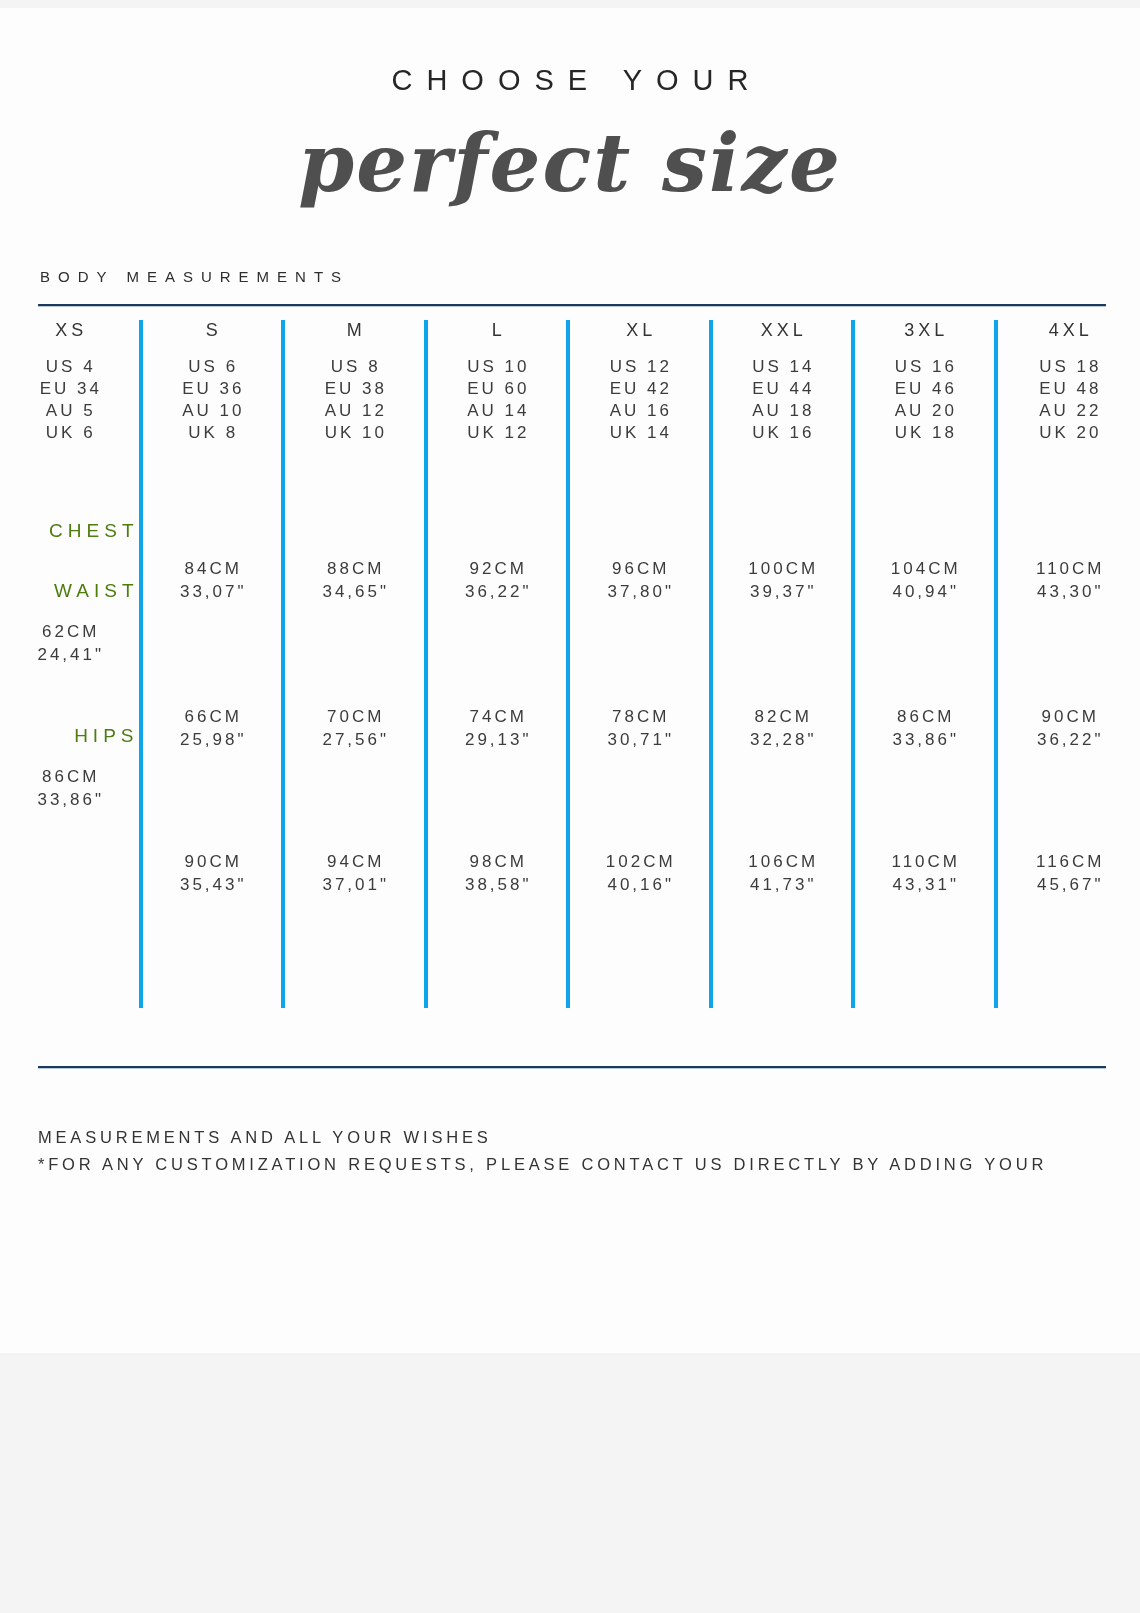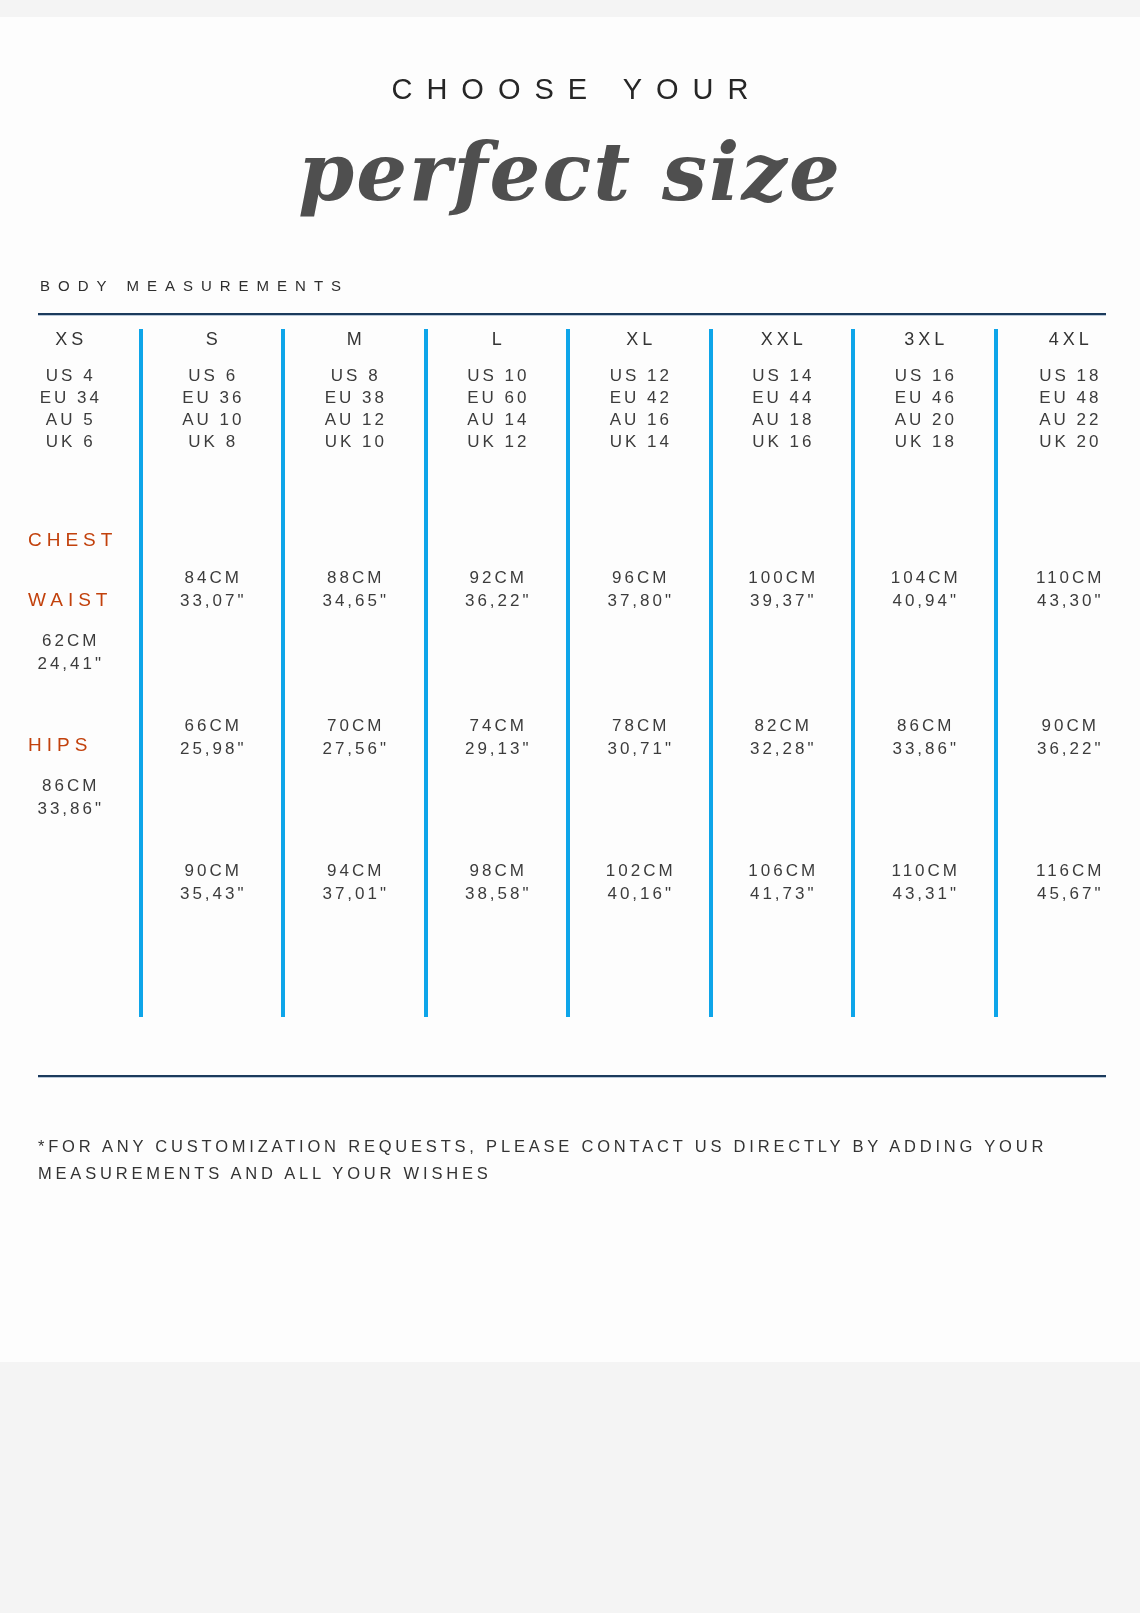--- a/index.html
+++ b/index.html
@@ -4,21 +4,21 @@
 <style>
   html, body {
     margin: 0;
     padding: 0;
     background: #f4f4f4;
   }
   .page {
     position: relative;
     width: 1140px;
     height: 1345px;
-    margin: 17px auto;
+    margin: 8px auto;
     background: #fdfdfd;
     font-family: "Liberation Sans", sans-serif;
     color: #3f3f3f;
     overflow: hidden;
   }
   .header {
     text-align: center;
     padding-top: 56px;
   }
   .kicker {
@@ -77,24 +77,25 @@
   .conv {
     text-align: center;
     font-size: 17px;
     letter-spacing: 3px;
     text-indent: 3px;
     line-height: 22px;
     color: #3c3c3c;
   }
   .sec-label {
     align-self: end;
-    padding: 0 0 6px 28px;
+    padding: 0 0 6px 44px;
     font-size: 19px;
     letter-spacing: 5px;
-    color: #c2410c;
+    color: #4d7c0f;
+    text-align: right;
   }
   .vals {
     text-align: center;
     font-size: 17px;
     letter-spacing: 3px;
     text-indent: 3px;
     line-height: 23px;
     padding-top: 9px;
     color: #3c3c3c;
   }
@@ -325,17 +326,17 @@
         <div>45,67"</div>
       </div>
       <div class="cell"></div>
     </div>
 
   </div>
 
   <div class="rule rule-bottom"></div>
 
   <div class="footer">
+    <div>MEASUREMENTS AND ALL YOUR WISHES</div>
     <div>*FOR ANY CUSTOMIZATION REQUESTS, PLEASE CONTACT US DIRECTLY BY ADDING YOUR</div>
-    <div>MEASUREMENTS AND ALL YOUR WISHES</div>
   </div>
 
 </div>
 
 </body></html>

